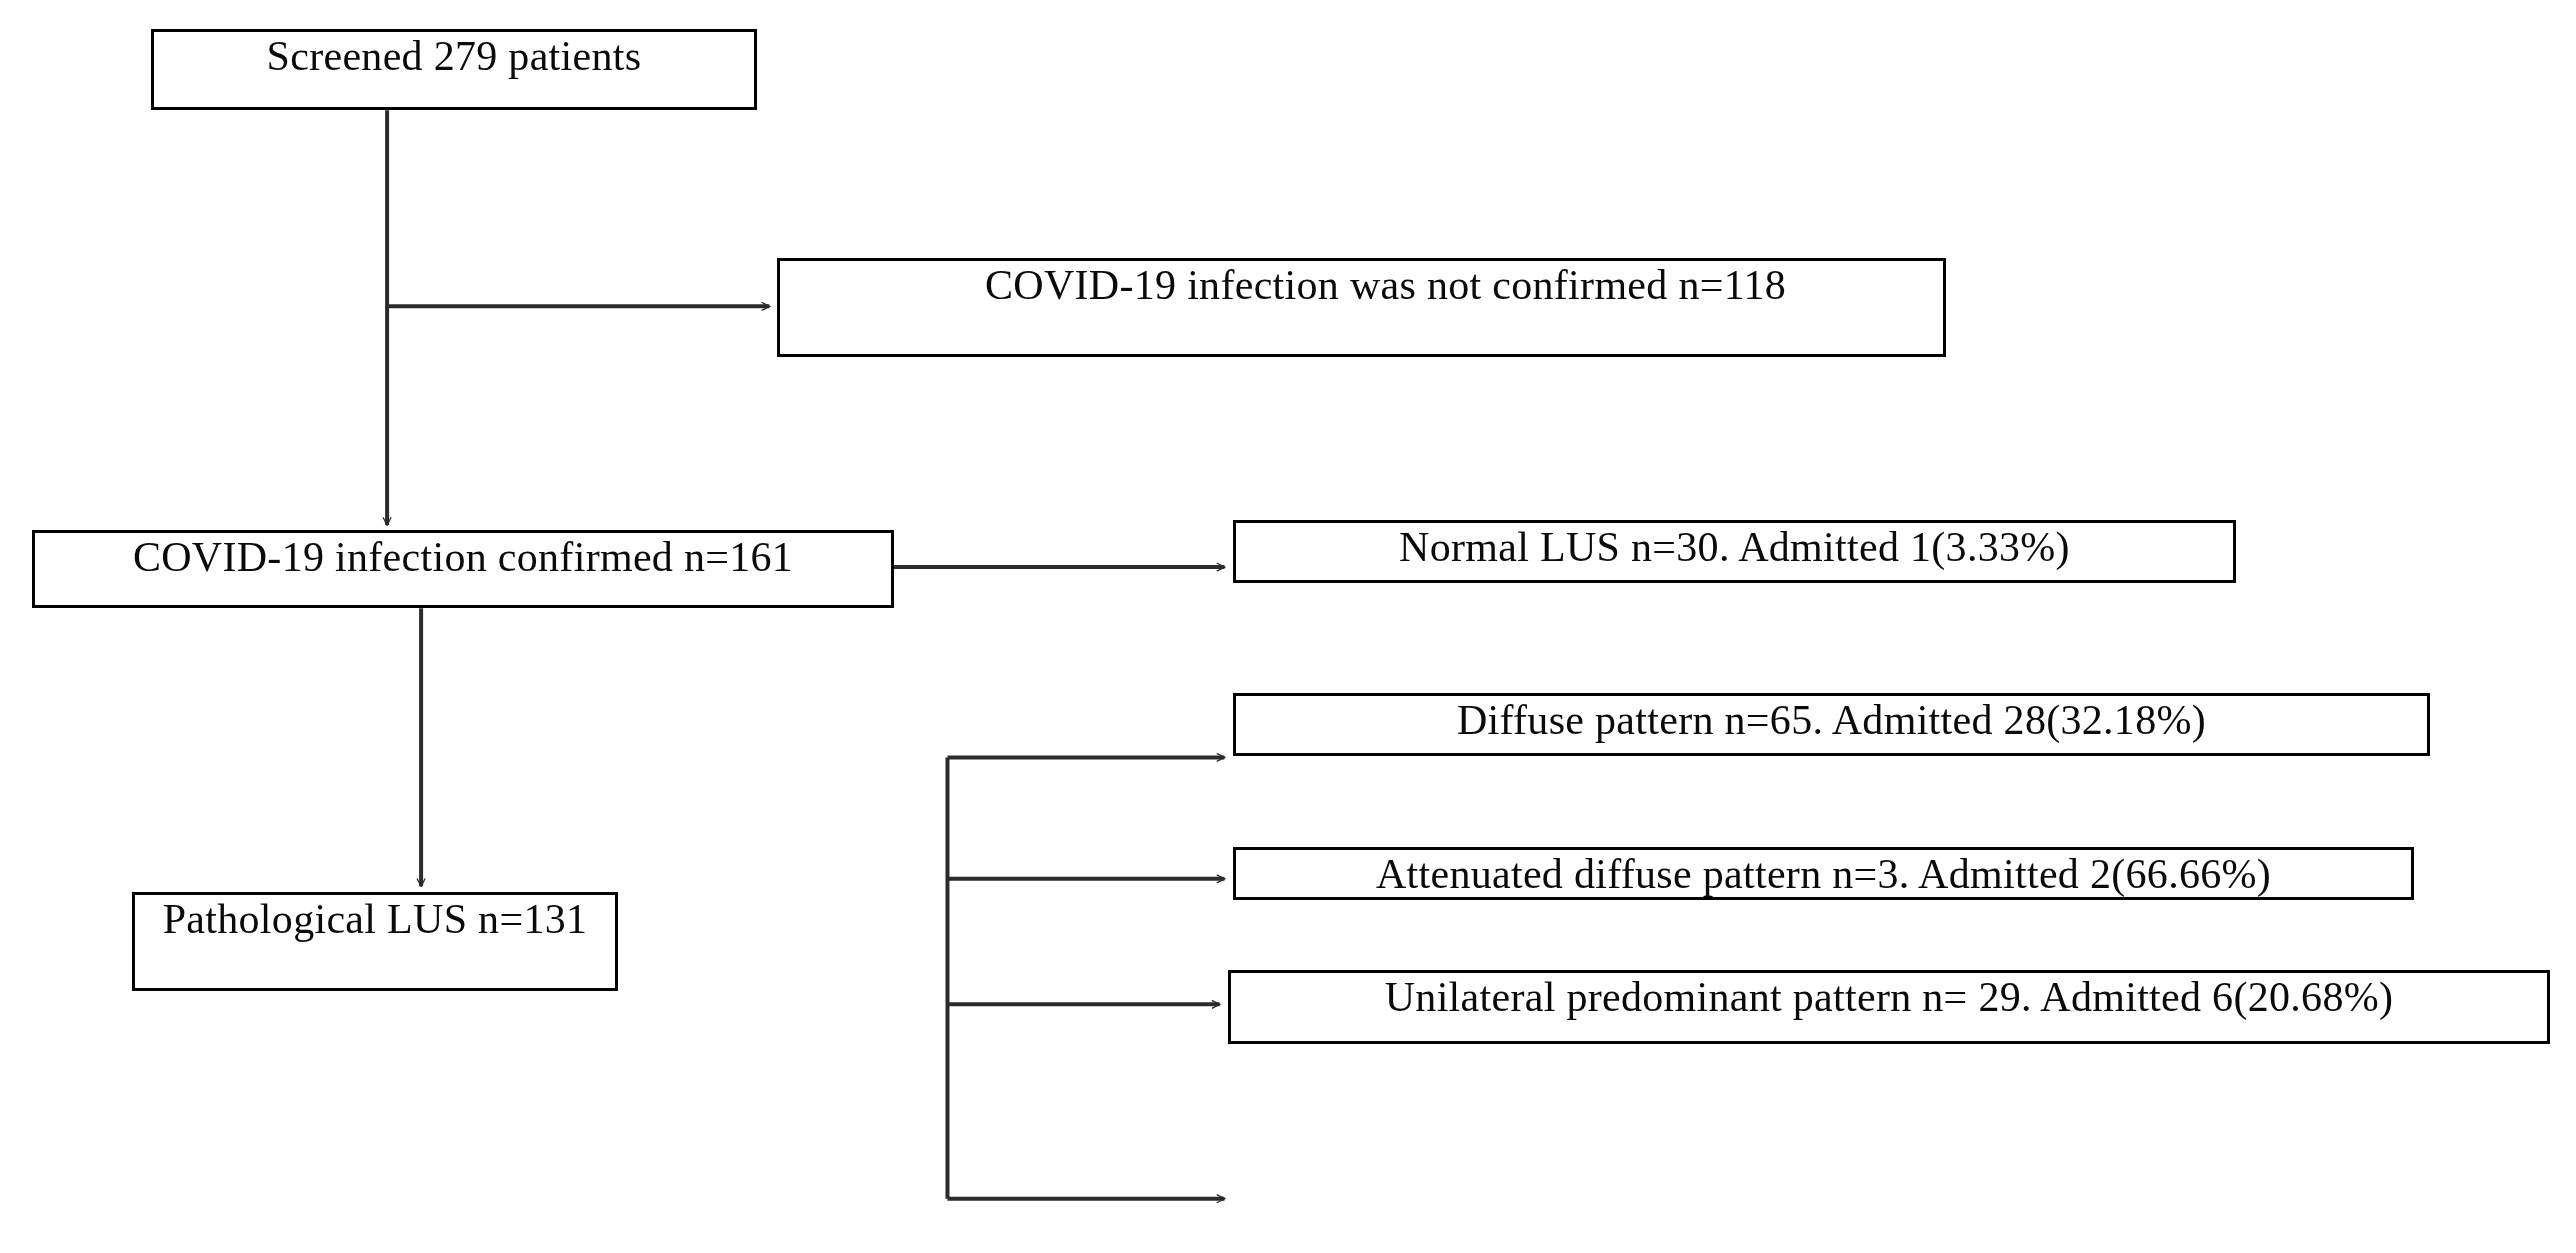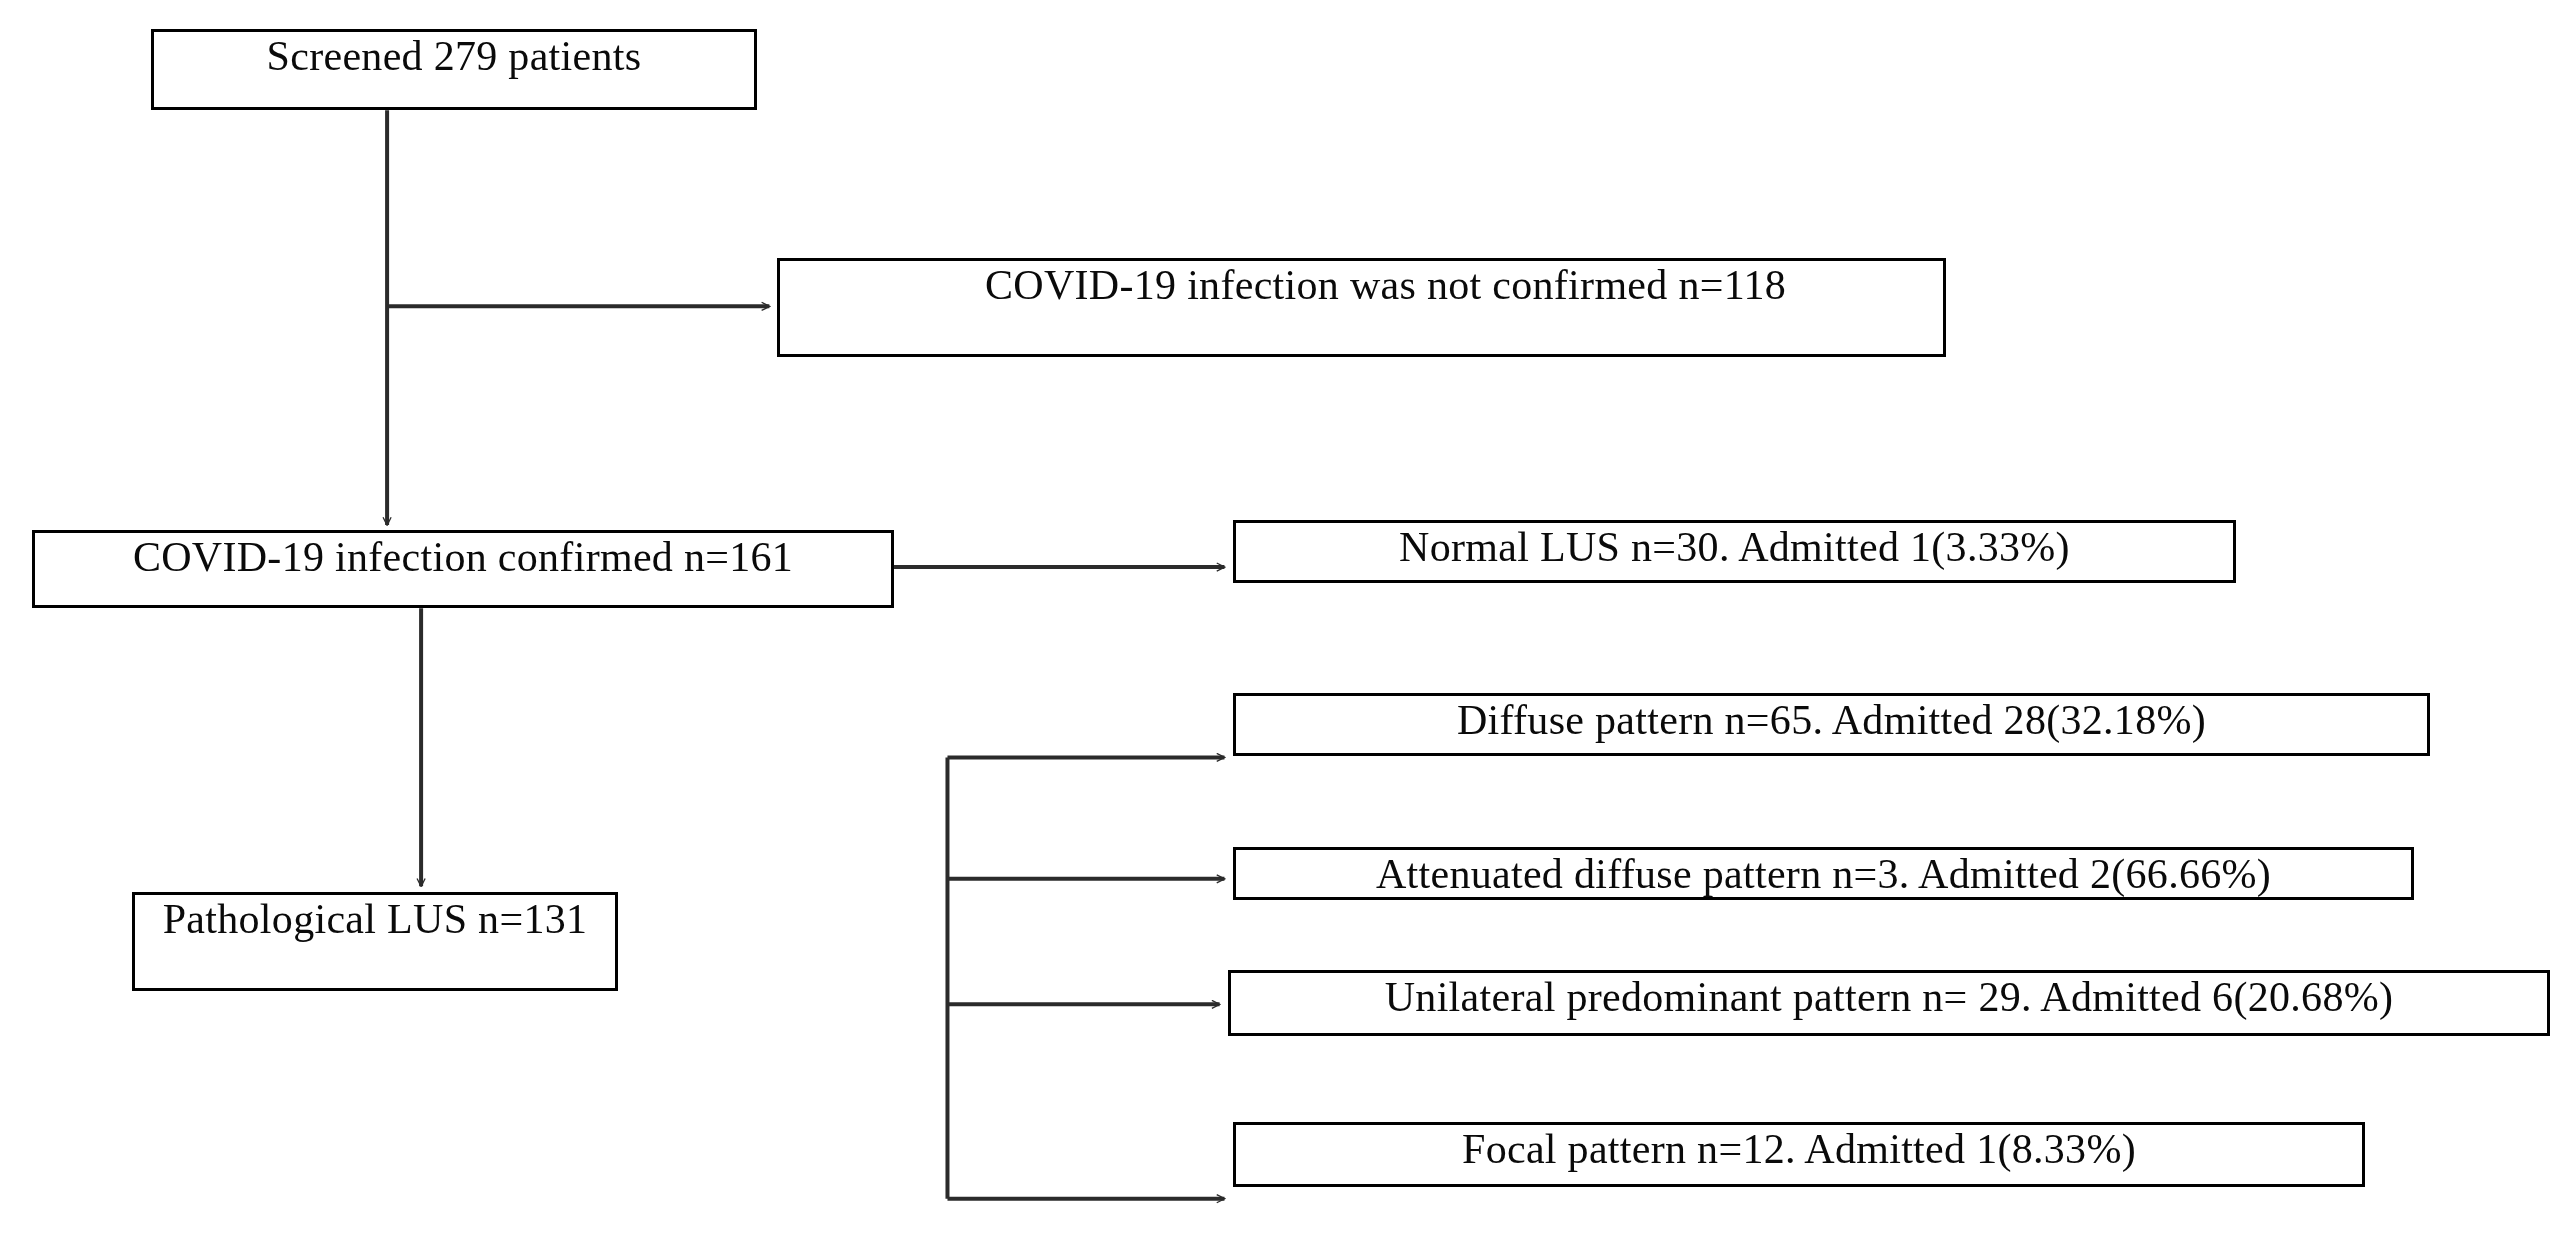--- a/index.html
+++ b/index.html
@@ -45,21 +45,21 @@
   
   #node-screened     { left: 151px;  top: 29px;   width: 606px;  height: 81px; font-size: 42px; }
   #node-confirmed    { left: 32px;   top: 530px;  width: 862px; height: 78px;  font-size: 42px; }
   #node-pathological { left: 132px;  top: 892px; width: 486px;  height: 99px; font-size: 42px; }
 
   
   #node-not-confirmed { left: 777px;  top: 258px;  width: 1169px; height: 99px; font-size: 42px; padding-left: 48px; }
   #node-normal        { left: 1233px; top: 520px;  width: 1003px; height: 63px;  font-size: 42px; }
   #node-diffuse       { left: 1233px; top: 693px;  width: 1197px; height: 63px;  font-size: 42px; }
   #node-attenuated    { left: 1233px; top: 847px; width: 1181px; height: 53px;  font-size: 42px; }
-  #node-unilateral    { left: 1228px; top: 970px; width: 1322px; height: 66px;  font-size: 42px; }
+  #node-unilateral    { left: 1228px; top: 970px; width: 1322px; height: 74px;  font-size: 42px; }
   #node-focal         { left: 1233px; top: 1122px; width: 1132px; height: 65px;  font-size: 42px; }
 </style>
 </head>
 <body>
 
 <div id="canvas">
 
   <svg id="connectors" viewBox="0 0 3181 1548" width="2576" height="1254" xmlns="http://www.w3.org/2000/svg">
     <defs>
       <marker id="arrowOpen" viewBox="0 0 12 12" refX="10.5" refY="6" markerWidth="12" markerHeight="12" orient="auto-start-reverse" markerUnits="userSpaceOnUse">
@@ -129,18 +129,15 @@
   </div>
 
   <div class="node" id="node-attenuated">
     <span class="node-label">Attenuated diffuse  pattern n=3. Admitted 2(66.66%)</span>
   </div>
 
   <div class="node" id="node-unilateral">
     <span class="node-label">Unilateral predominant pattern n= 29. Admitted 6(20.68%)</span>
   </div>
 
-  <div class="node" id="node-focal">
-    <span class="node-label">Focal pattern n=12. Admitted 1(8.33%)</span>
-  </div>
 
 </div>
 
 
 </body></html>

